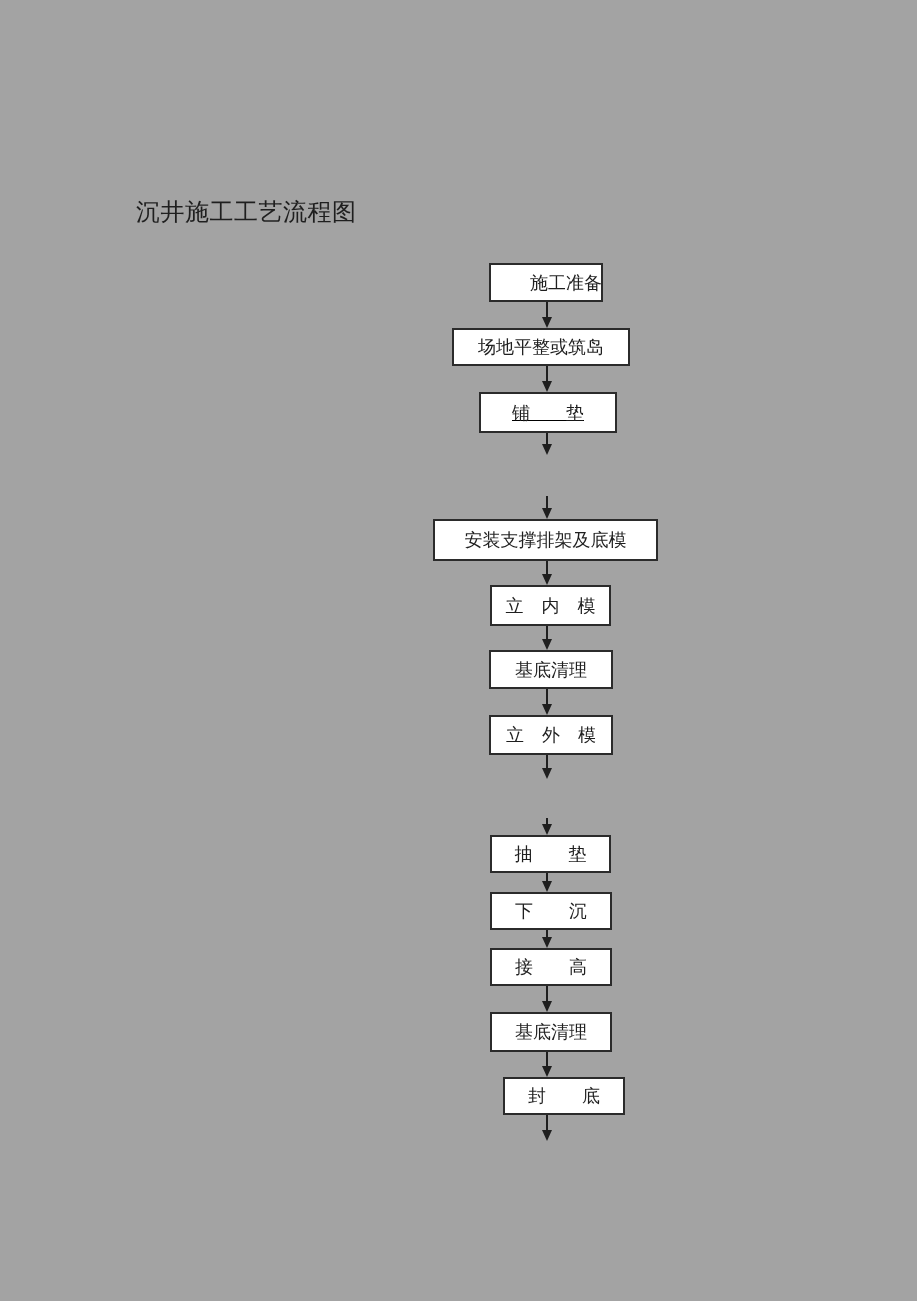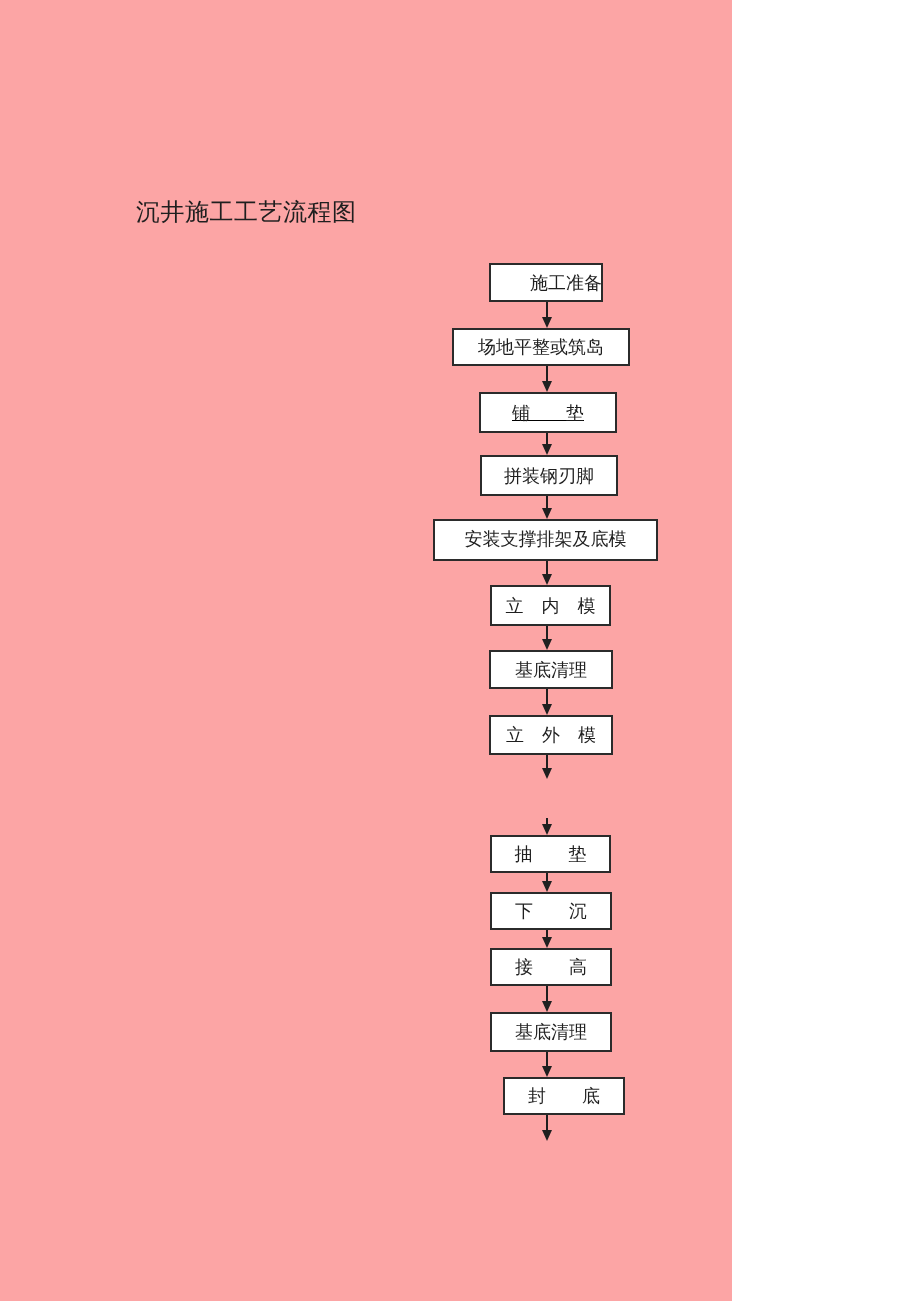--- a/index.html
+++ b/index.html
@@ -1,21 +1,21 @@
 <!DOCTYPE html>
 <html><head>
 <meta charset="utf-8">
 <style>
   html, body { margin: 0; padding: 0; }
   body { background: #ffffff; }
   .page {
     position: relative;
-    width: 732px;
+    width: 917px;
     height: 1301px;
-    background: #fca5a5;
+    background: #a3a3a3;
     overflow: hidden;
     font-family: "Liberation Serif", serif;
   }
   .doc-title {
     position: absolute;
     left: 136px;
     top: 196px;
     margin: 0;
     font-family: "Liberation Sans", sans-serif;
     font-size: 24px;
@@ -74,27 +74,24 @@
       <div class="flow-node" style="left: 452px; top: 328px; width: 178px; height: 38px; border-color: rgb(43, 43, 43);">
         <span class="flow-node-label" style="color: rgb(31, 31, 31);">场地平整或筑岛</span>
       </div>
       <div class="flow-arrow-stem" style="left: 546px; top: 366px; height: 15px; background: rgb(31, 31, 31);"></div>
       <div class="flow-arrow-head" style="left: 542px; top: 381px; border-top-color: rgb(31, 31, 31);"></div>
       <div class="flow-node" style="left: 479px; top: 392px; width: 138px; height: 41px; border-color: rgb(43, 43, 43); text-decoration: underline;">
         <span class="flow-node-label" style="color: rgb(31, 31, 31);">铺　　垫</span>
       </div>
       <div class="flow-arrow-stem" style="left: 546px; top: 433px; height: 11px; background: rgb(31, 31, 31);"></div>
       <div class="flow-arrow-head" style="left: 542px; top: 444px; border-top-color: rgb(31, 31, 31);"></div>
-      <div class="flow-node" style="left: 480px; top: 455px; width: 138px; height: 41px; border-color: rgb(43, 43, 43);">
-        <span class="flow-node-label" style="color: rgb(31, 31, 31);">拼装钢刃脚</span>
-      </div>
       <div class="flow-arrow-stem" style="left: 546px; top: 496px; height: 12px; background: rgb(31, 31, 31);"></div>
       <div class="flow-arrow-head" style="left: 542px; top: 508px; border-top-color: rgb(31, 31, 31);"></div>
       <div class="flow-node" style="left: 433px; top: 519px; width: 225px; height: 42px; border-color: rgb(43, 43, 43);">
-        <span class="flow-node-label" style="color: rgb(31, 31, 31); font-family: Liberation Mono, monospace;">安装支撑排架及底模</span>
+        <span class="flow-node-label" style="color: rgb(31, 31, 31);">安装支撑排架及底模</span>
       </div>
       <div class="flow-arrow-stem" style="left: 546px; top: 561px; height: 13px; background: rgb(31, 31, 31);"></div>
       <div class="flow-arrow-head" style="left: 542px; top: 574px; border-top-color: rgb(31, 31, 31);"></div>
       <div class="flow-node" style="left: 490px; top: 585px; width: 121px; height: 41px; border-color: rgb(43, 43, 43);">
         <span class="flow-node-label" style="color: rgb(31, 31, 31);">立　内　模</span>
       </div>
       <div class="flow-arrow-stem" style="left: 546px; top: 626px; height: 13px; background: rgb(31, 31, 31);"></div>
       <div class="flow-arrow-head" style="left: 542px; top: 639px; border-top-color: rgb(31, 31, 31);"></div>
       <div class="flow-node" style="left: 489px; top: 650px; width: 124px; height: 39px; border-color: rgb(43, 43, 43);">
         <span class="flow-node-label" style="color: rgb(31, 31, 31);">基底清理</span>

